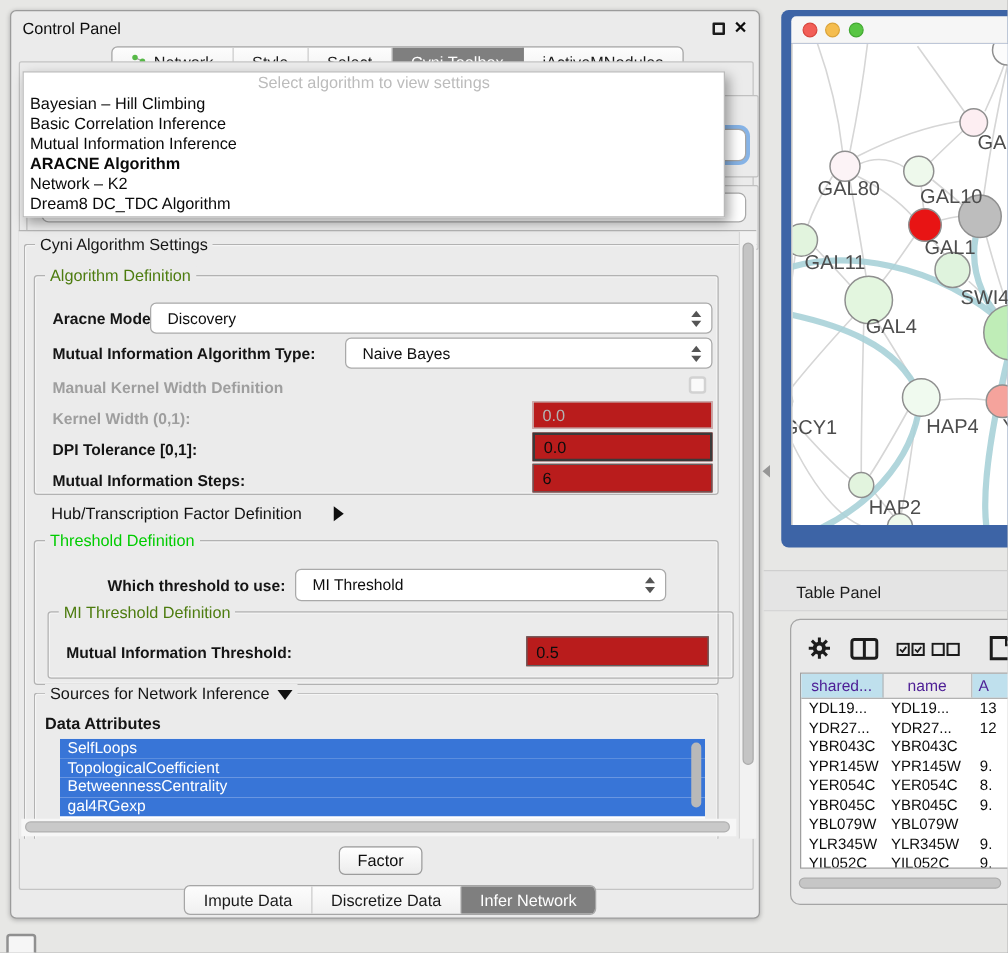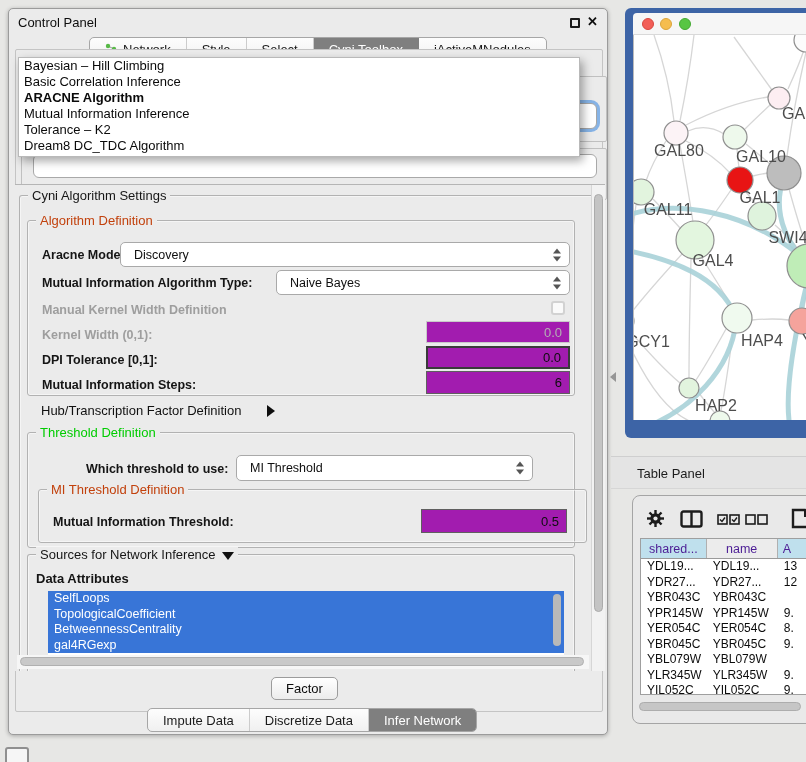--- a/index.html
+++ b/index.html
@@ -24,31 +24,31 @@
 
 
 .frag-gb{position:absolute;border:1px solid #c0c0c0;border-radius:2px;background:#ebebeb}
 .frag-combo{position:absolute;background:#fff;border:1px solid #a5a5a5;border-radius:6px;box-shadow:0 0 0 3px #86b3e6}
 .frag-field{position:absolute;background:#fff;border:1px solid #a9a9a9;border-radius:6px}
 
 
 #sp{position:absolute;left:6px;top:175px;width:590px;height:487px;border-top:1px solid #b5b5b5;background:#ebebeb;overflow:hidden}
 .gb{position:absolute;border:1px solid #b2b2b2;border-radius:3px;box-shadow:inset 0 0 0 1px rgba(255,255,255,.5)}
 .gt{position:absolute;top:-8px;left:8px;background:#ebebeb;padding:0 4px;font-size:13px;line-height:15px;white-space:nowrap;color:#161616}
-.gt.blue{color:#c2410c}
+.gt.blue{color:#4d7c0f}
 .gt.green{color:#00cc00}
 .gt-arrow-down{display:inline-block;width:0;height:0;border-left:6px solid transparent;border-right:6px solid transparent;border-top:8px solid #101010;vertical-align:middle;margin-left:6px}
 .lbl{position:absolute;font-size:12.5px;font-weight:bold;color:#151515;white-space:nowrap}
 .lbl.dis{color:#9e9e9e}
 .combo{position:absolute;background:#fff;border:1px solid #a9a9a9;border-radius:5px;font-size:12.5px;color:#0e0e0e;display:flex;align-items:center;padding-left:13px}
 .stepper{position:absolute;right:8px;top:50%;transform:translateY(-50%);width:8px;height:13px}
 .stepper i{position:absolute;left:0;width:0;height:0;border-left:4px solid transparent;border-right:4px solid transparent}
 .stepper .up{top:0;border-bottom:5px solid #555}
 .stepper .dn{bottom:0;border-top:5px solid #555}
-.field{position:absolute;background:#a21caf;border:1px solid #5f5f5f;font-size:13px;color:#0d0d0d;display:flex;align-items:center;justify-content:flex-end;padding:0 7px}
+.field{position:absolute;background:#b91c1c;border:1px solid #5f5f5f;font-size:13px;color:#0d0d0d;display:flex;align-items:center;justify-content:flex-start;padding:0 7px}
 .field.strong{border:2px solid #3a3a3a}
 .field.dis{border:1px solid #c9c9c9;color:#b3b3b3}
 .checkbox{position:absolute;width:14px;height:14px;border:2px solid #d2d2d2;border-radius:3px;background:#fafafa}
 .hubrow{position:absolute;display:flex;align-items:center;gap:26px;font-size:13px;color:#111}
 .tri-right{width:0;height:0;border-top:6px solid transparent;border-bottom:6px solid transparent;border-left:8px solid #0e0e0e}
 .list{position:absolute;background:#fff;overflow:hidden}
 .li{height:15.5px;line-height:15.5px;font-size:12.5px;padding-left:6px;color:#111;white-space:nowrap}
 .li.sel{background:#3875d7;color:#fff}
 .list-vthumb{position:absolute;right:3px;top:3px;width:8px;height:52px;background:#b9b9b9;border-radius:4px}
 .vtrack{position:absolute;right:0;top:0;width:14px;height:100%;background:#f2f2f2;border-left:1px solid #d6d6d6}
@@ -245,25 +245,26 @@
     <div class="tab">
         <span>Discretize Data</span>
       </div>
     <div class="tab sel">
         <span>Infer Network</span>
       </div>
   </div>
 </div>
 
 <div id="popup">
+  <div class="ph">Select algorithm to view settings</div>
   <div class="opt">Bayesian – Hill Climbing</div>
   <div class="opt">Basic Correlation Inference</div>
+  <div class="opt">Mutual Information Inference</div>
   <div class="opt bold">ARACNE Algorithm</div>
-  <div class="opt">Mutual Information Inference</div>
-  <div class="opt">Tolerance – K2</div>
+  <div class="opt">Network – K2</div>
   <div class="opt">Dream8 DC_TDC Algorithm</div>
 </div>
 
 <div id="nw">
   <div id="nw-title">
     <span class="tl r"></span>
     <span class="tl y"></span>
     <span class="tl g"></span>
   </div>
   <div id="nw-canvas">

